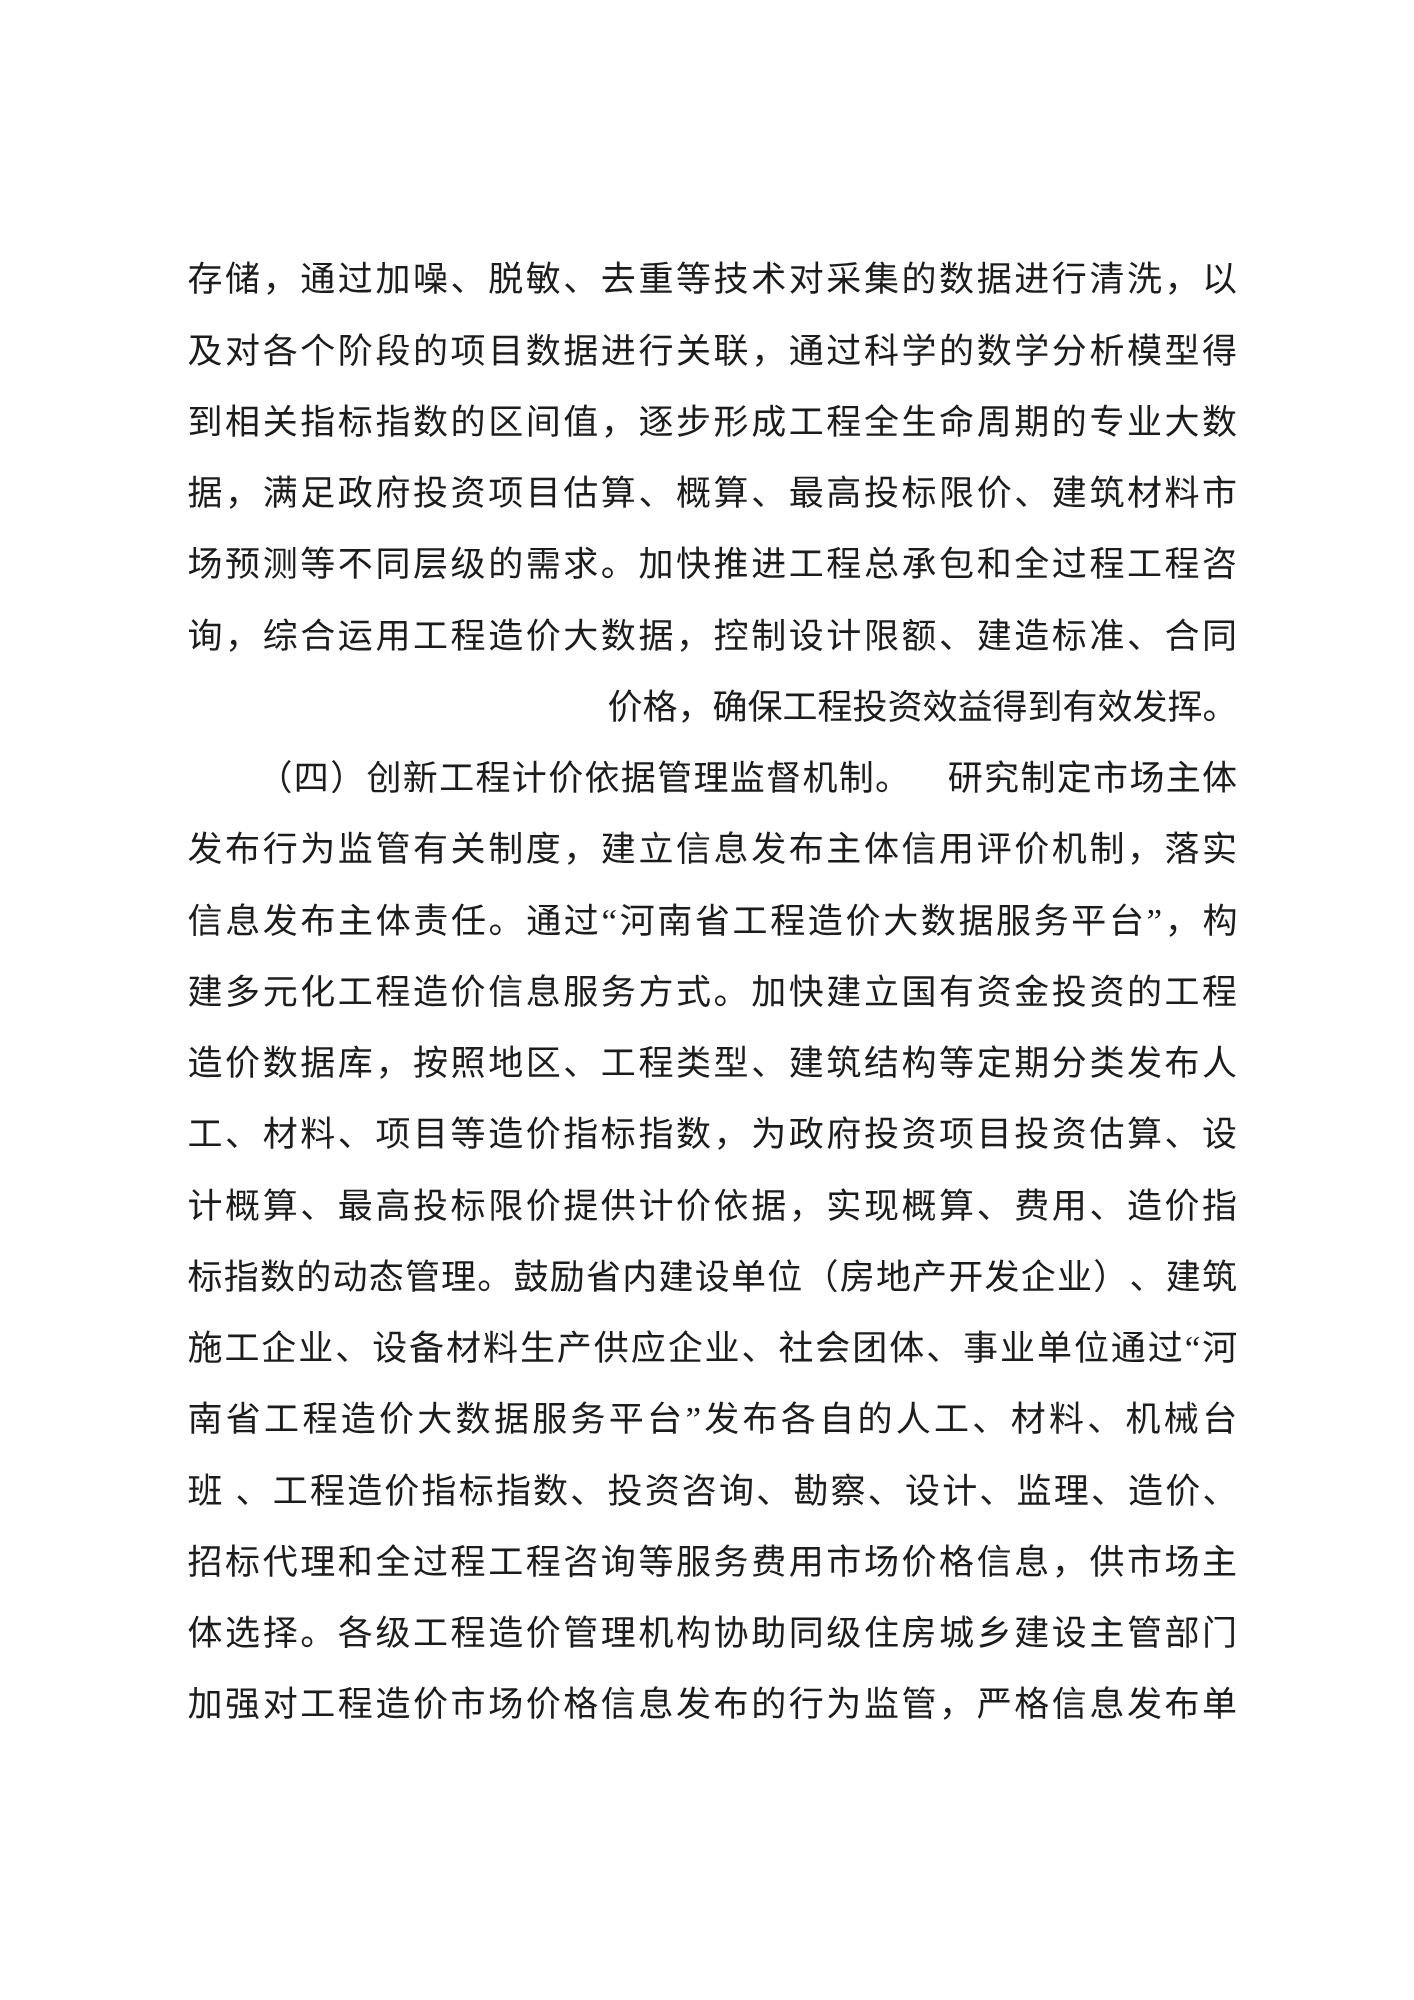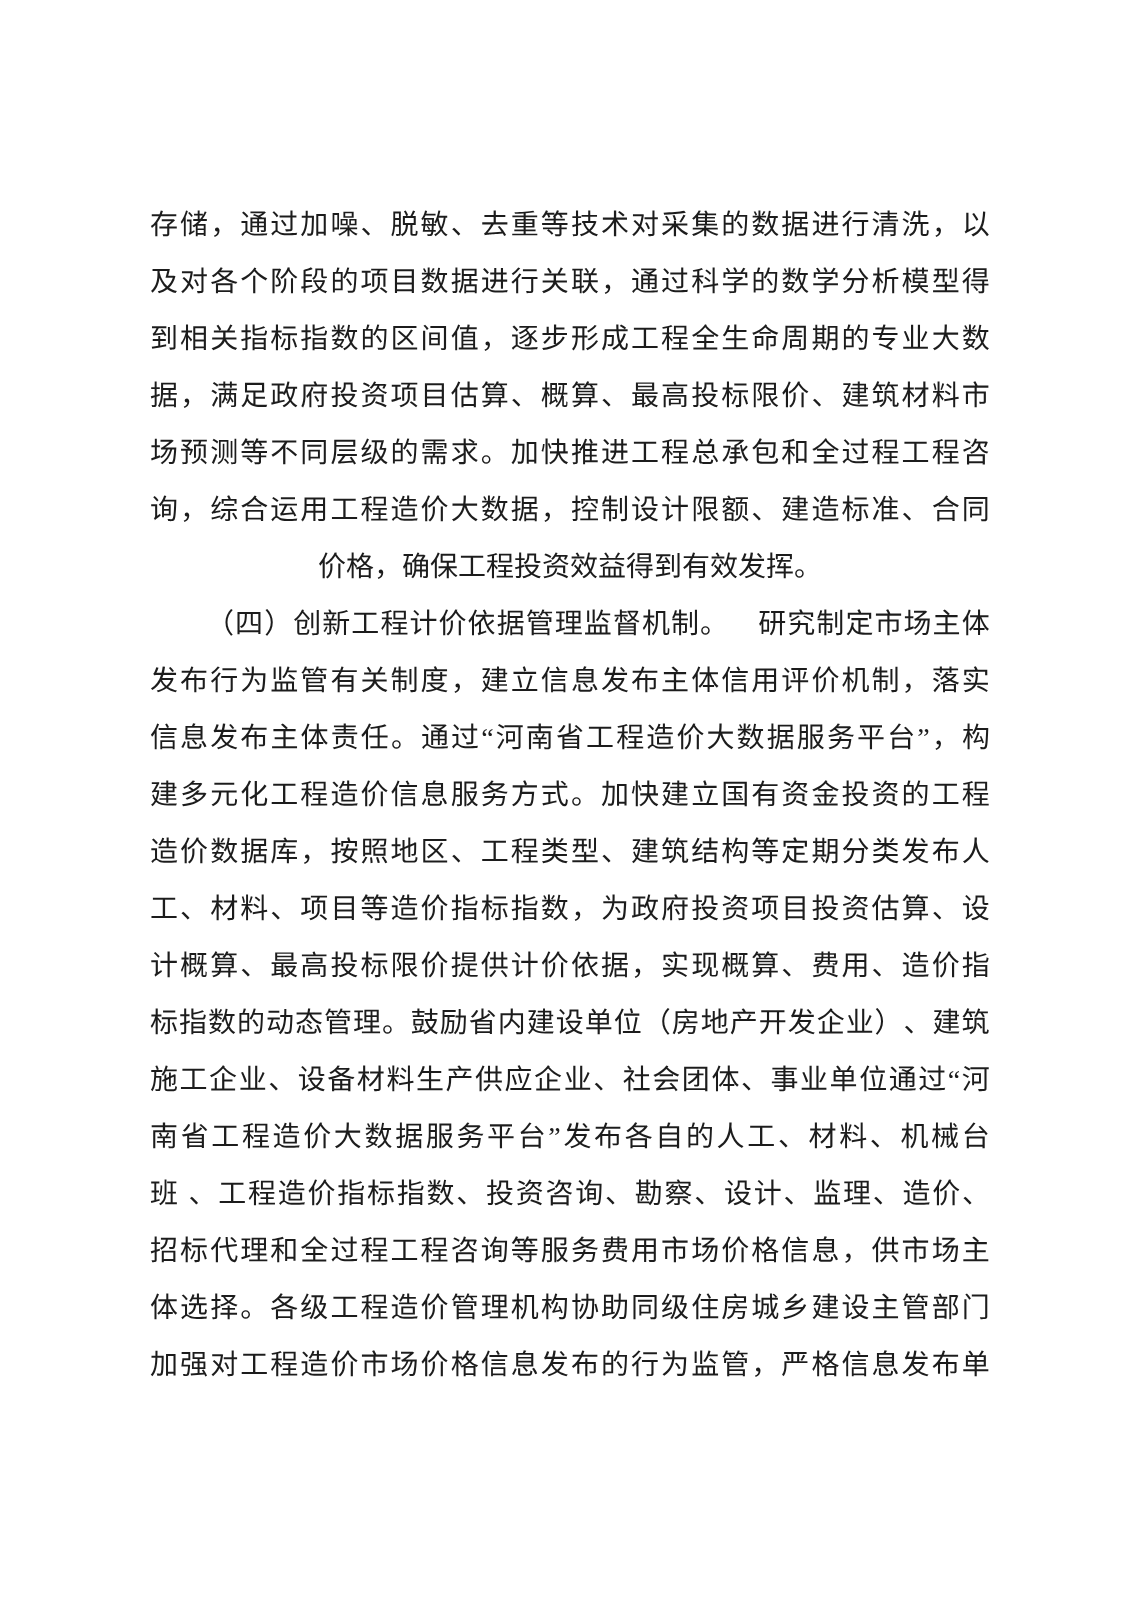--- a/index.html
+++ b/index.html
@@ -38,21 +38,21 @@
     justify-content: space-between;
     height: 57px;
     align-items: center;
   }
   .jline span { white-space: pre; display: block; }
   
   .indent { padding-left: 56px; }
   
   .plainline {
     height: 57px;
-    text-align: center;
+    text-align: right;
     white-space: pre;
   }
 </style>
 </head>
 <body>
 
 <div class="page">
   <div class="text-block">
 
     <div class="para">

